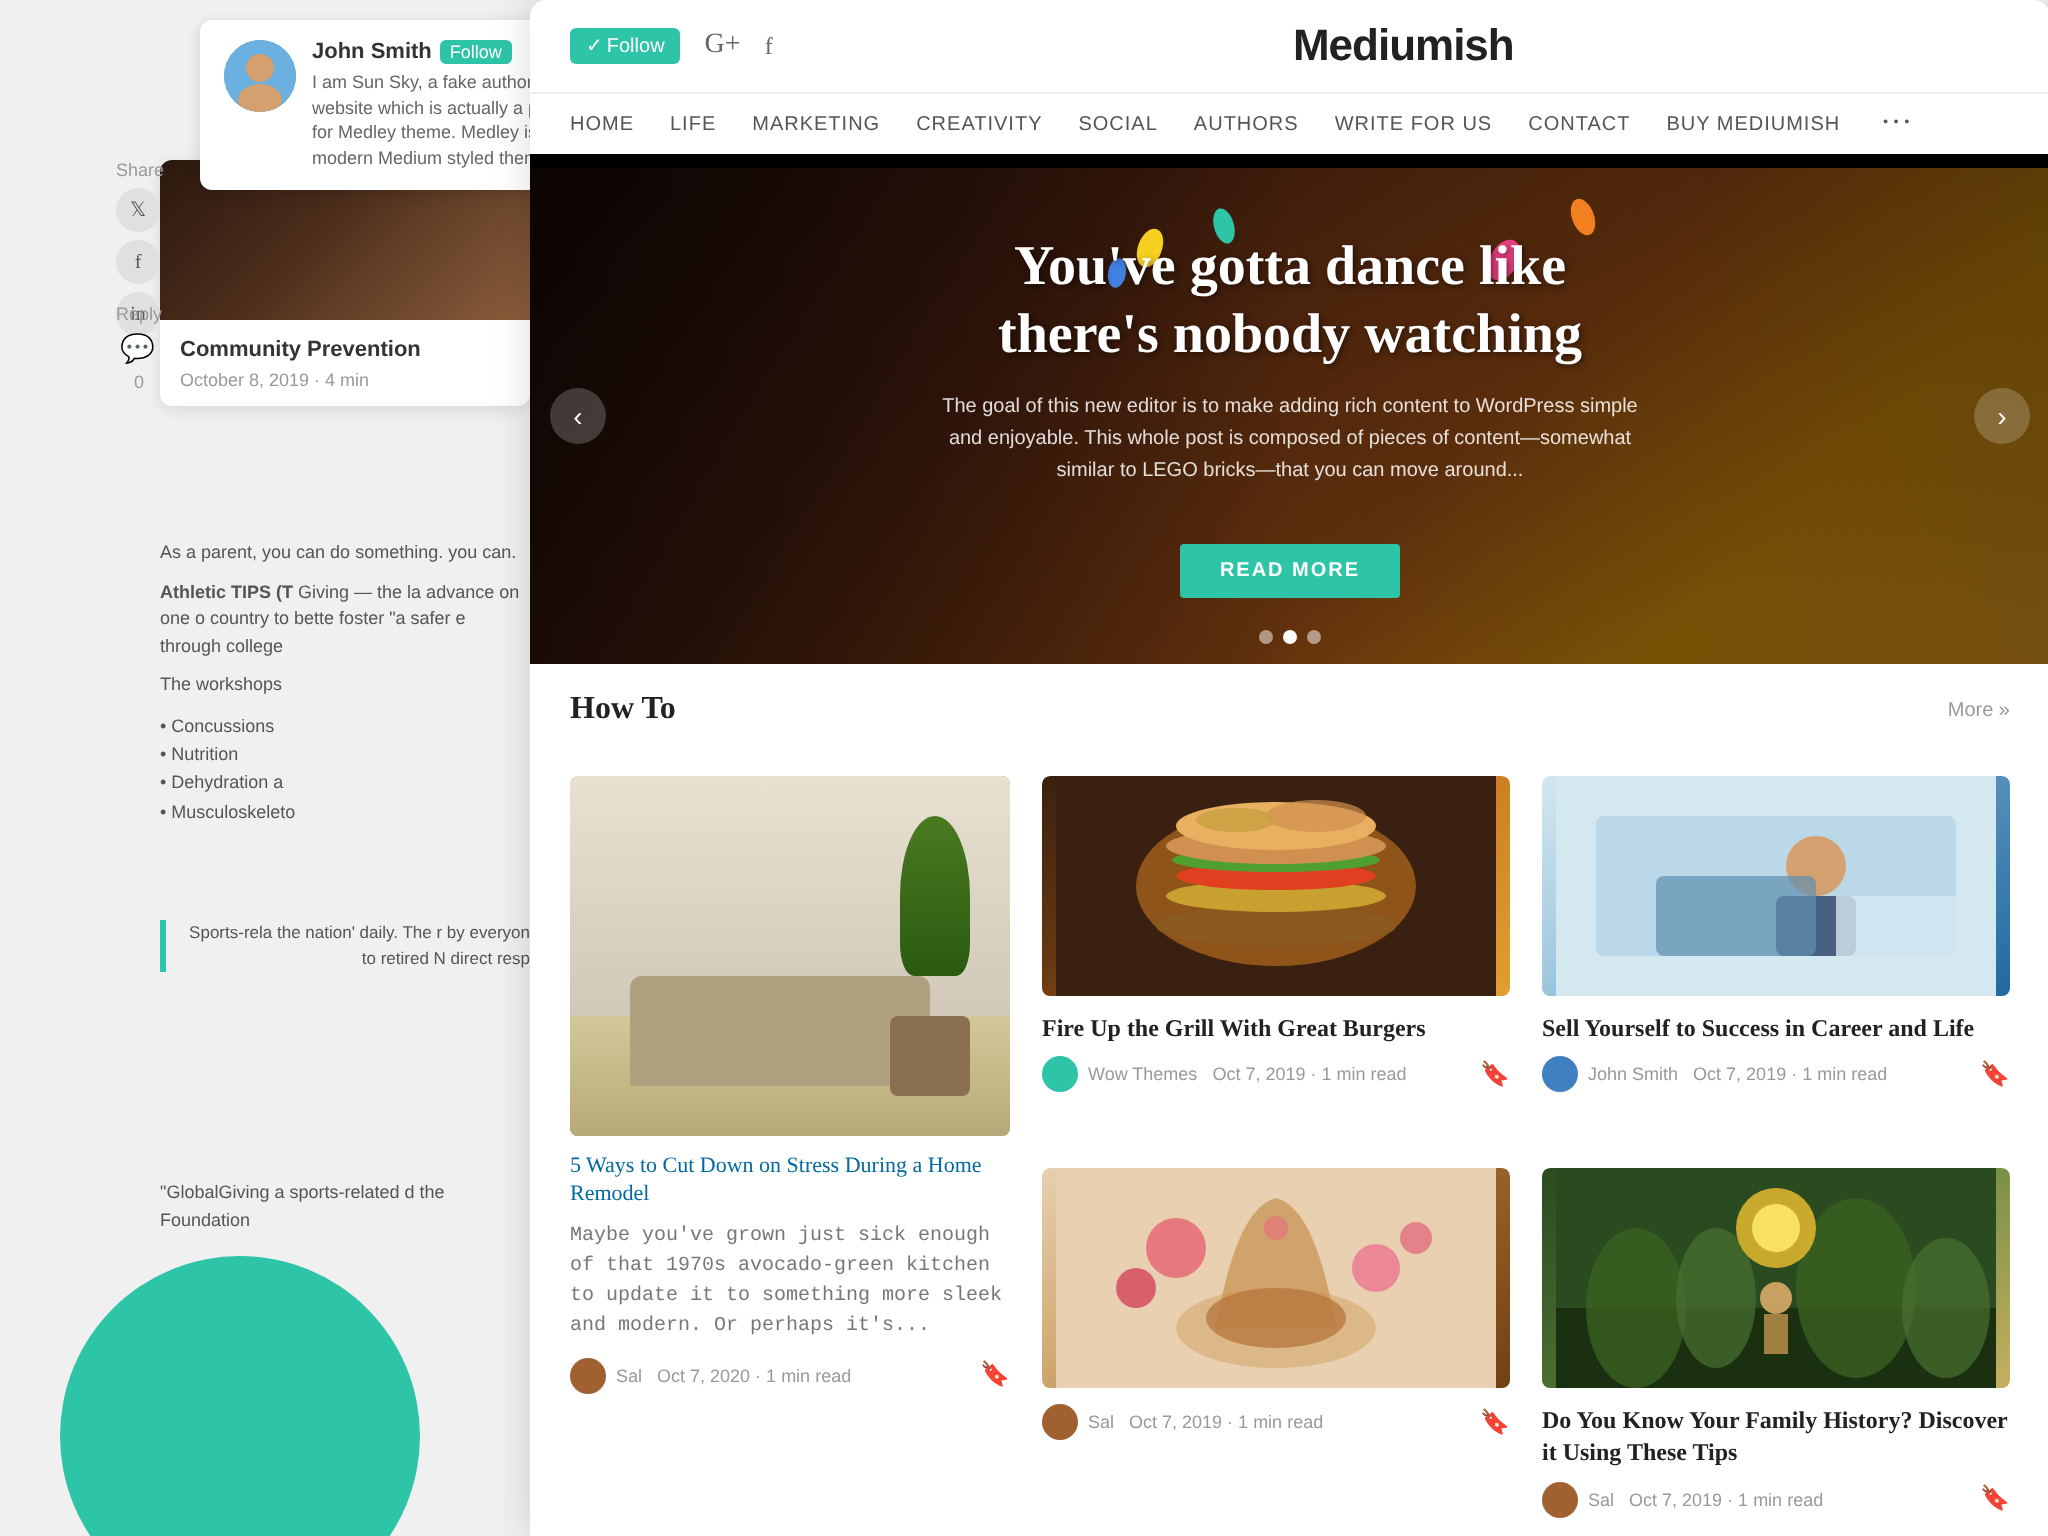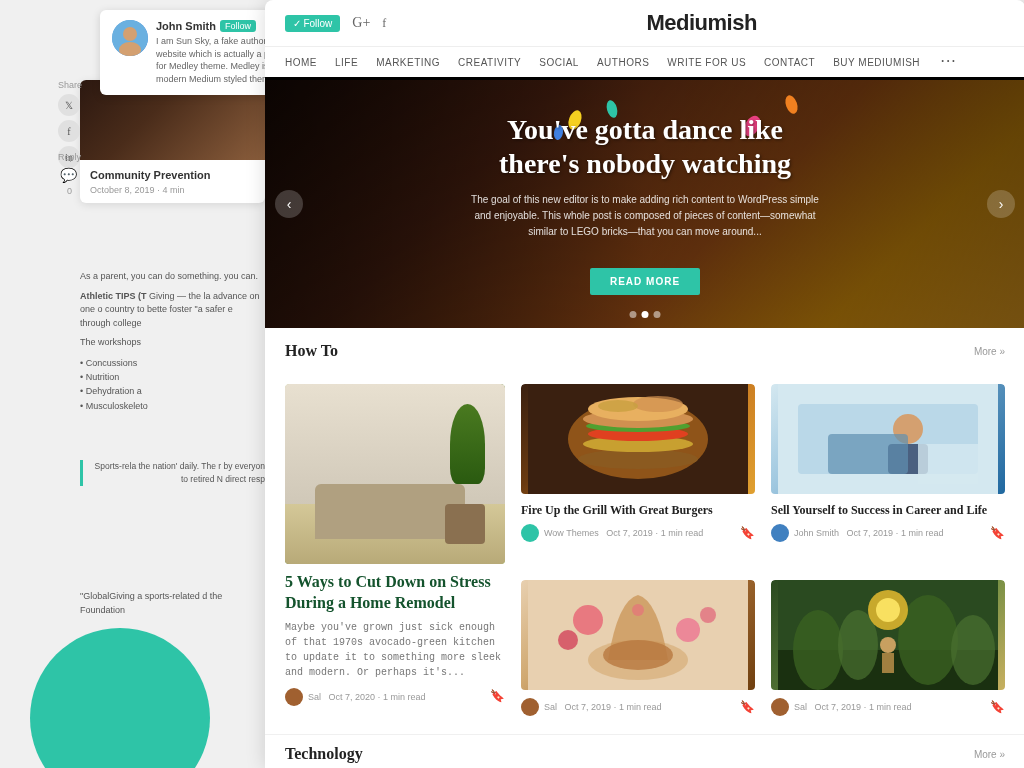--- a/index.html
+++ b/index.html
@@ -336,21 +336,21 @@
       cursor: pointer;
       color: white;
       font-size: 12px;
     }
 
     
     .menu-bar {
       display: flex;
       align-items: center;
       padding: 6px 20px;
-      border-bottom: 3px solid #000000;
+      border-bottom: 7px solid #000000;
       gap: 18px;
     }
     .menu-item {
       font-size: 10px;
       font-family: Arial, sans-serif;
       color: #555;
       cursor: pointer;
       text-transform: uppercase;
       letter-spacing: 0.5px;
       text-decoration: none;
@@ -513,24 +513,24 @@
     }
     .article-card-title {
       font-size: 12px;
       font-weight: bold;
       font-family: Georgia, serif;
       color: #222;
       line-height: 1.35;
       margin-bottom: 6px;
     }
     .article-card-title-large {
-      font-size: 16px;
-      font-weight: bold;
+      font-size: 11px;
+      font-weight: normal;
       font-family: Georgia, serif;
-      color: #14532d;
+      color: #0369a1;
       line-height: 1.3;
       margin-bottom: 6px;
     }
     .article-meta {
       display: flex;
       align-items: center;
       gap: 5px;
     }
     .meta-avatar {
       width: 18px;
@@ -915,20 +915,21 @@
           <ellipse cx="195" cy="70" rx="22" ry="35" fill="#4a7030" opacity="0.7"></ellipse>
 
           <circle cx="110" cy="30" r="20" fill="#f0c030" opacity="0.8"></circle>
           <circle cx="110" cy="30" r="12" fill="#f8e060"></circle>
 
           <circle cx="110" cy="65" r="8" fill="#c8a060"></circle>
           <rect x="104" y="73" width="12" height="20" fill="#a08040"></rect>
         </svg>
       </div>
       <div class="article-card-content">
+        <div class="article-card-title">Do You Know Your Family History? Discover it Using These Tips</div>
         <div class="article-meta">
           <div class="meta-avatar meta-avatar-brown"></div>
           <span class="meta-text">
             <span>Sal</span> &nbsp; <span>Oct 7, 2019 · 1 min read</span>
           </span>
           <span class="meta-bookmark">🔖</span>
         </div>
       </div>
     </div>
 

